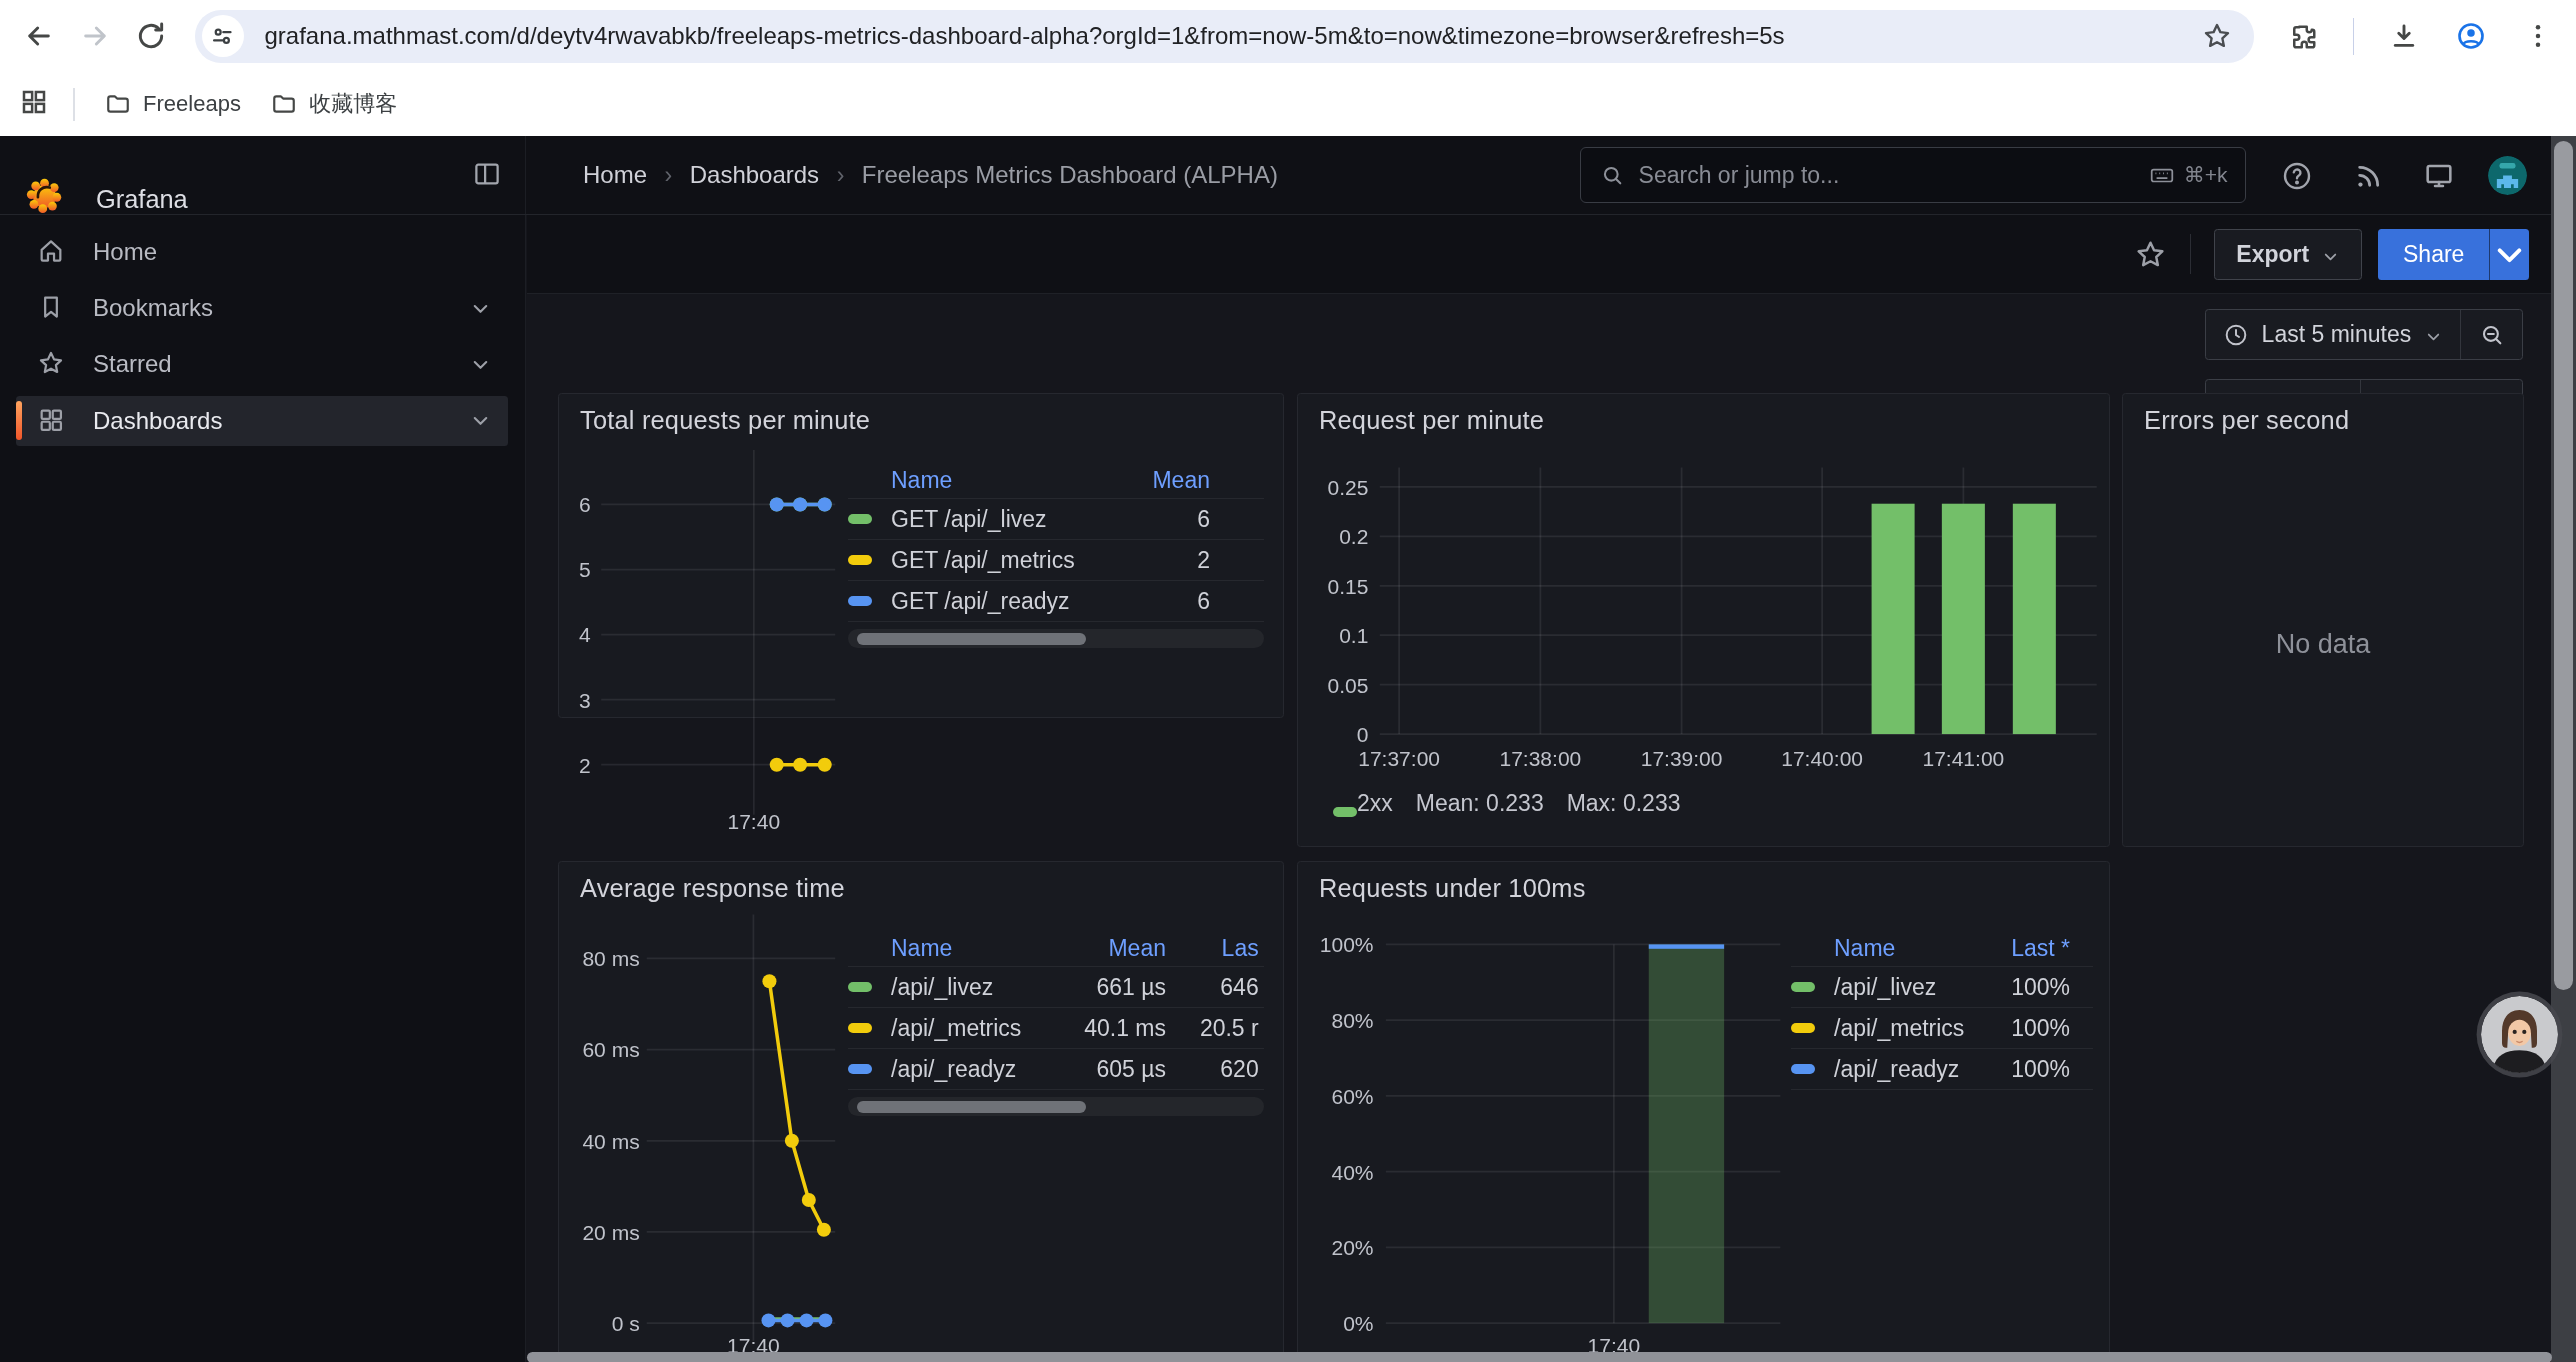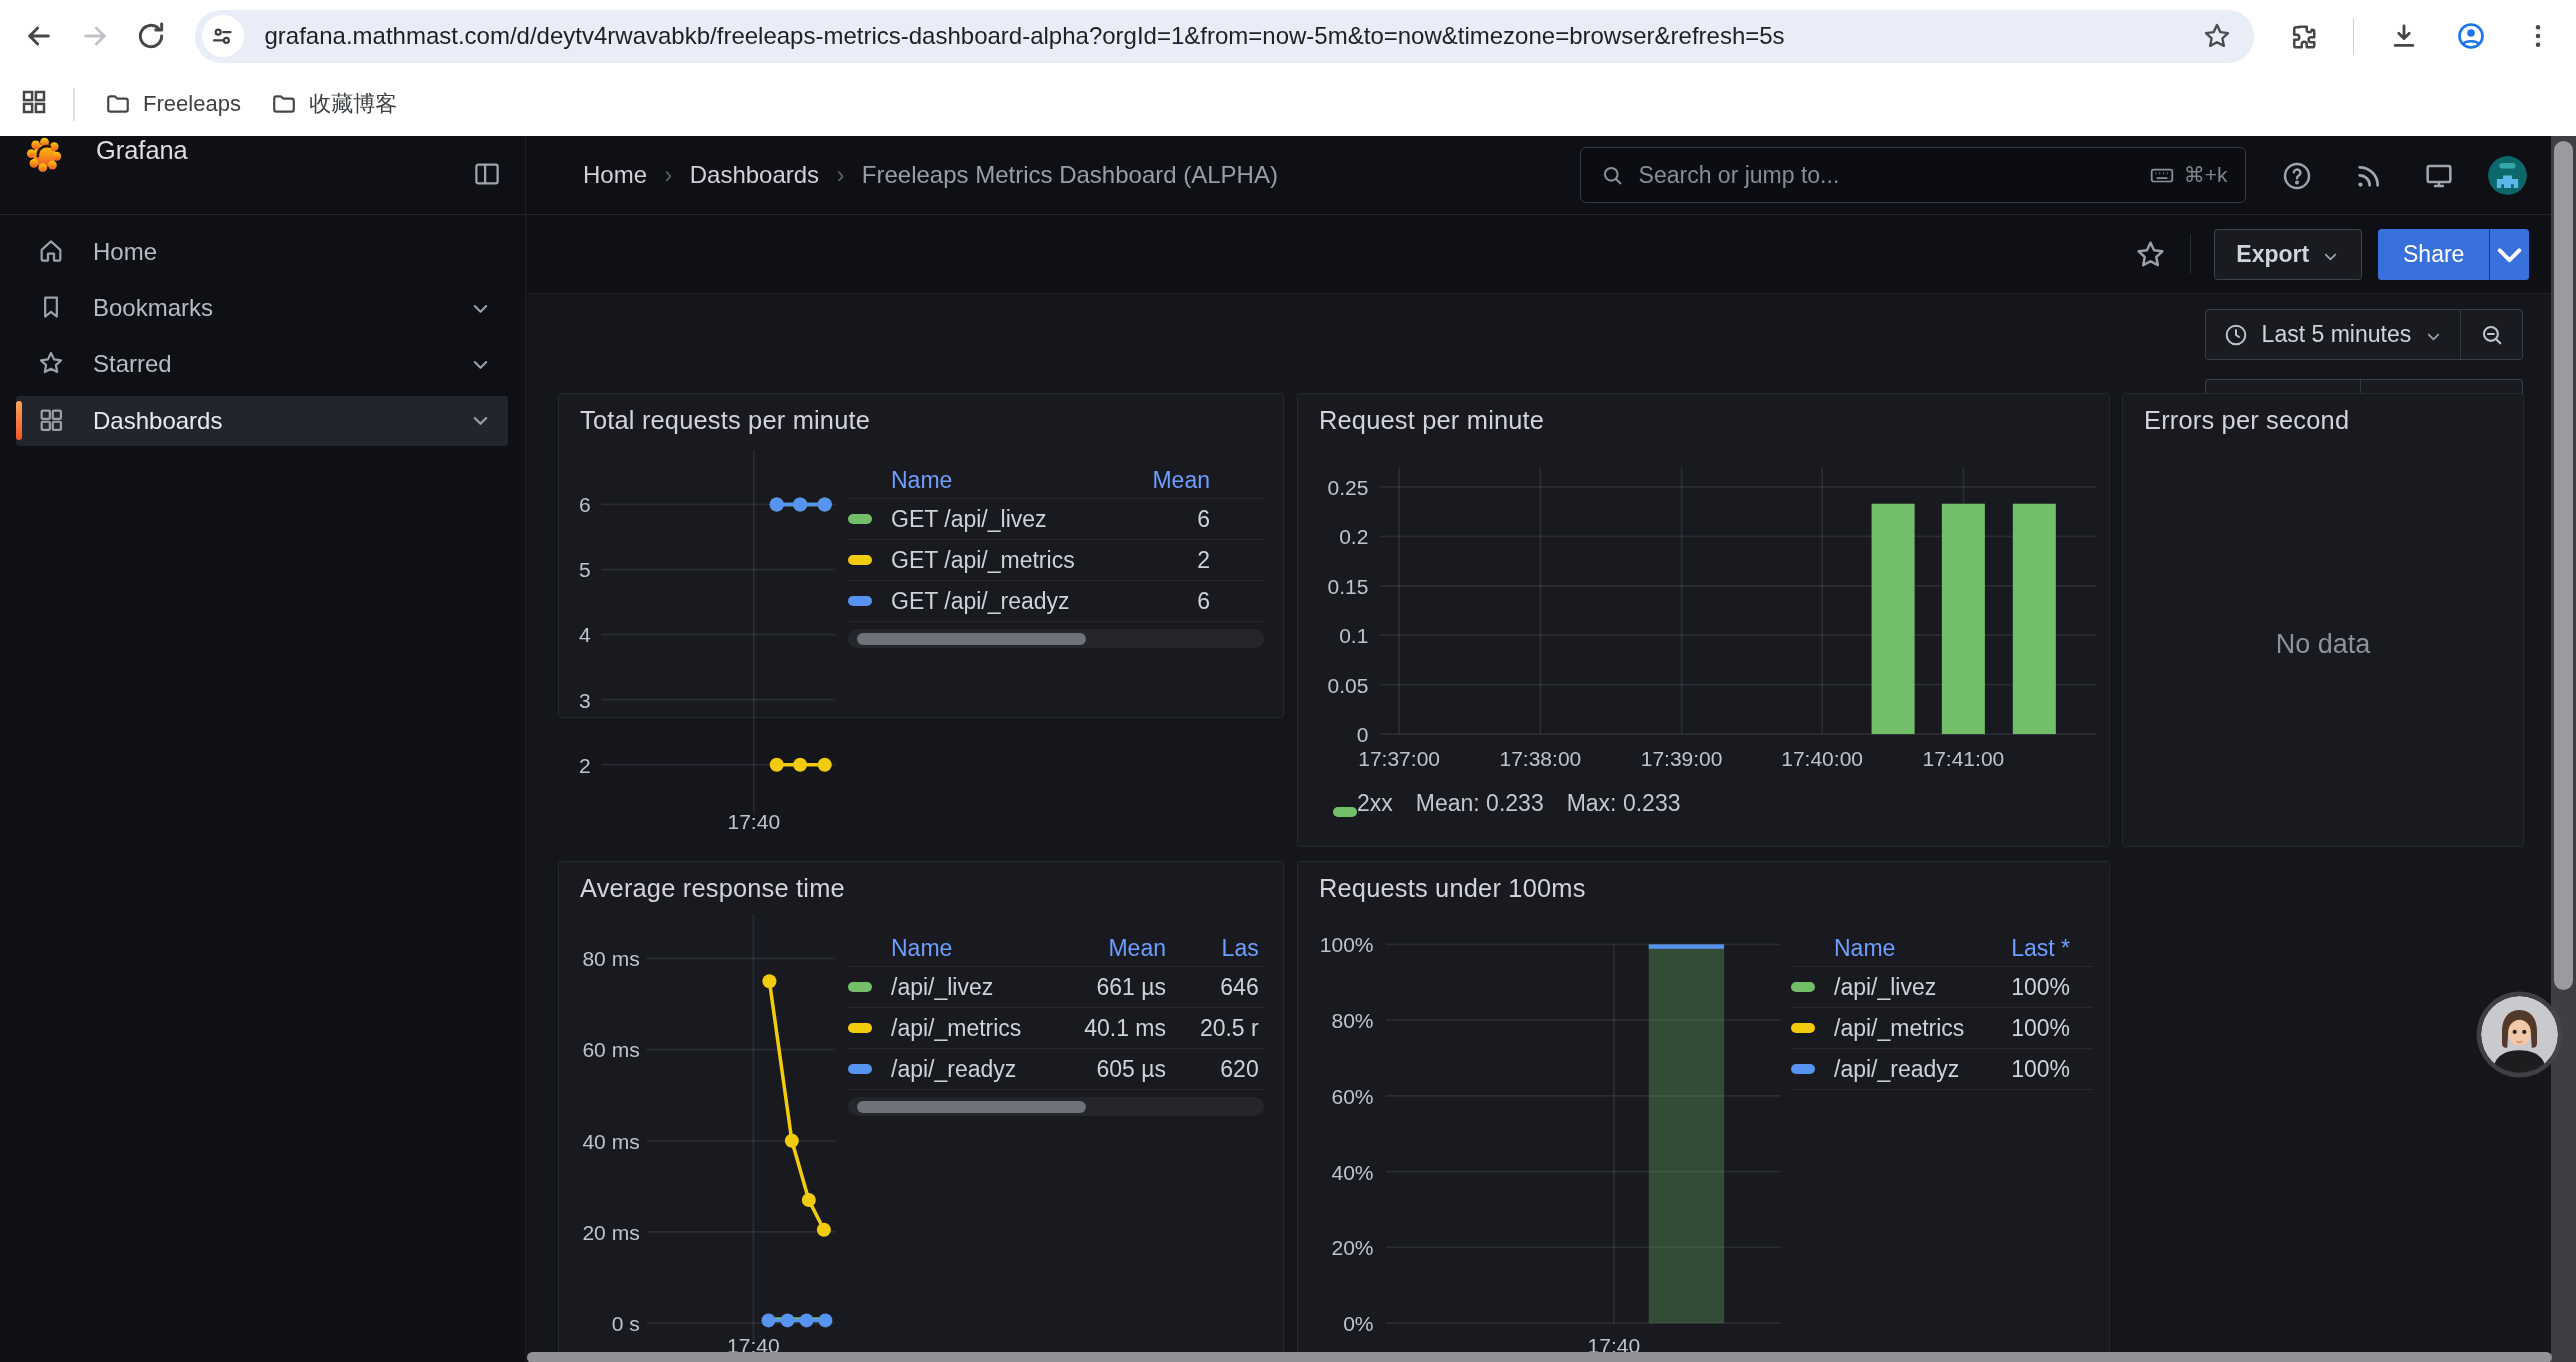--- a/index.html
+++ b/index.html
@@ -36,21 +36,21 @@
   .bm-apps svg { width:30px; height:30px; }
   .bm-div { width:1.8px; height:33px; background:#dde0e6; margin-left:19px; }
   .bm-item { display:flex; align-items:center; gap:12.3px; margin-left:30px; font-size:22px; color:#3c4043; }
   .bm-item svg { width:26px; height:26px; color:#454746; }
 
   
   .app { position:absolute; left:0; top:136px; width:2576px; height:1227px; background:#15161c; }
   .app-header { position:absolute; left:0; top:0; width:2576px; height:79px; background:#0f1015;
     border-bottom:0.9px solid #23252b; }
   .brand-zone { position:absolute; left:0; top:0; width:526px; height:78px; border-right:0.9px solid #1c1e24;
-    display:flex; align-items:flex-start; }
+    display:flex; align-items:flex-end; }
   .glogo { width:37px; height:37px; margin-left:26px; }
   .brand { margin-left:33px; font-size:25.4px; color:#dddee4; font-weight:400; }
   .paneltoggle { position:absolute; left:472px; top:23px; width:33px; height:33px; color:#a2a5ad; }
   .paneltoggle svg { width:30px; height:30px; }
   .breadcrumb { position:absolute; left:583px; top:0; height:78px; display:flex; align-items:center; gap:17.5px;
     font-size:24px; }
   .crumb { color:#d0d1d8; }
   .crumb-sep { color:#60636b; font-size:23px; }
   .crumb-last { color:#9a9da5; }
   .searchbox { position:absolute; left:1580px; top:11.4px; width:666px; height:56px; background:#0c0d12;

